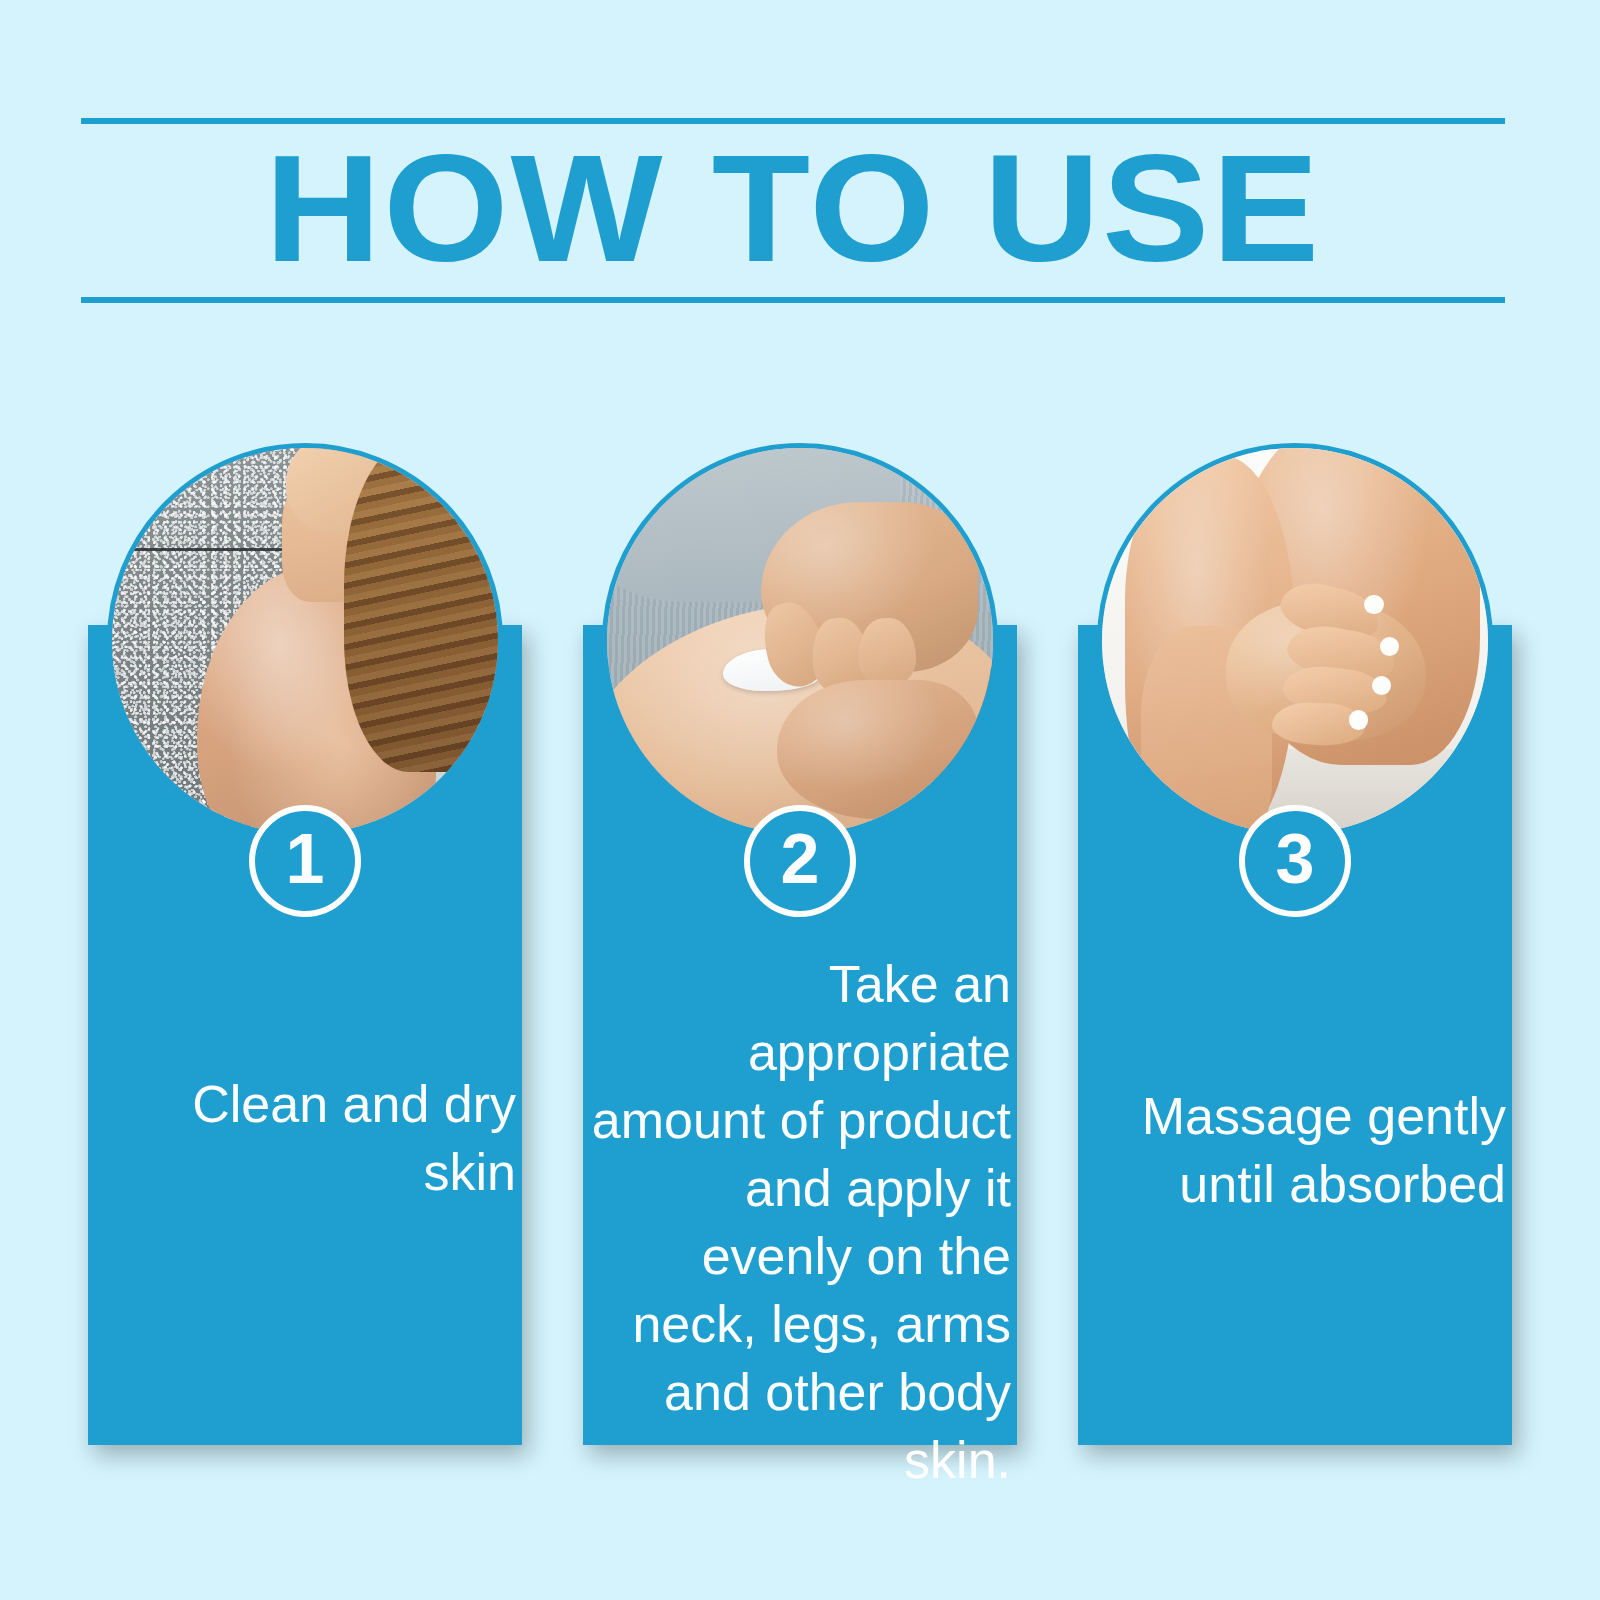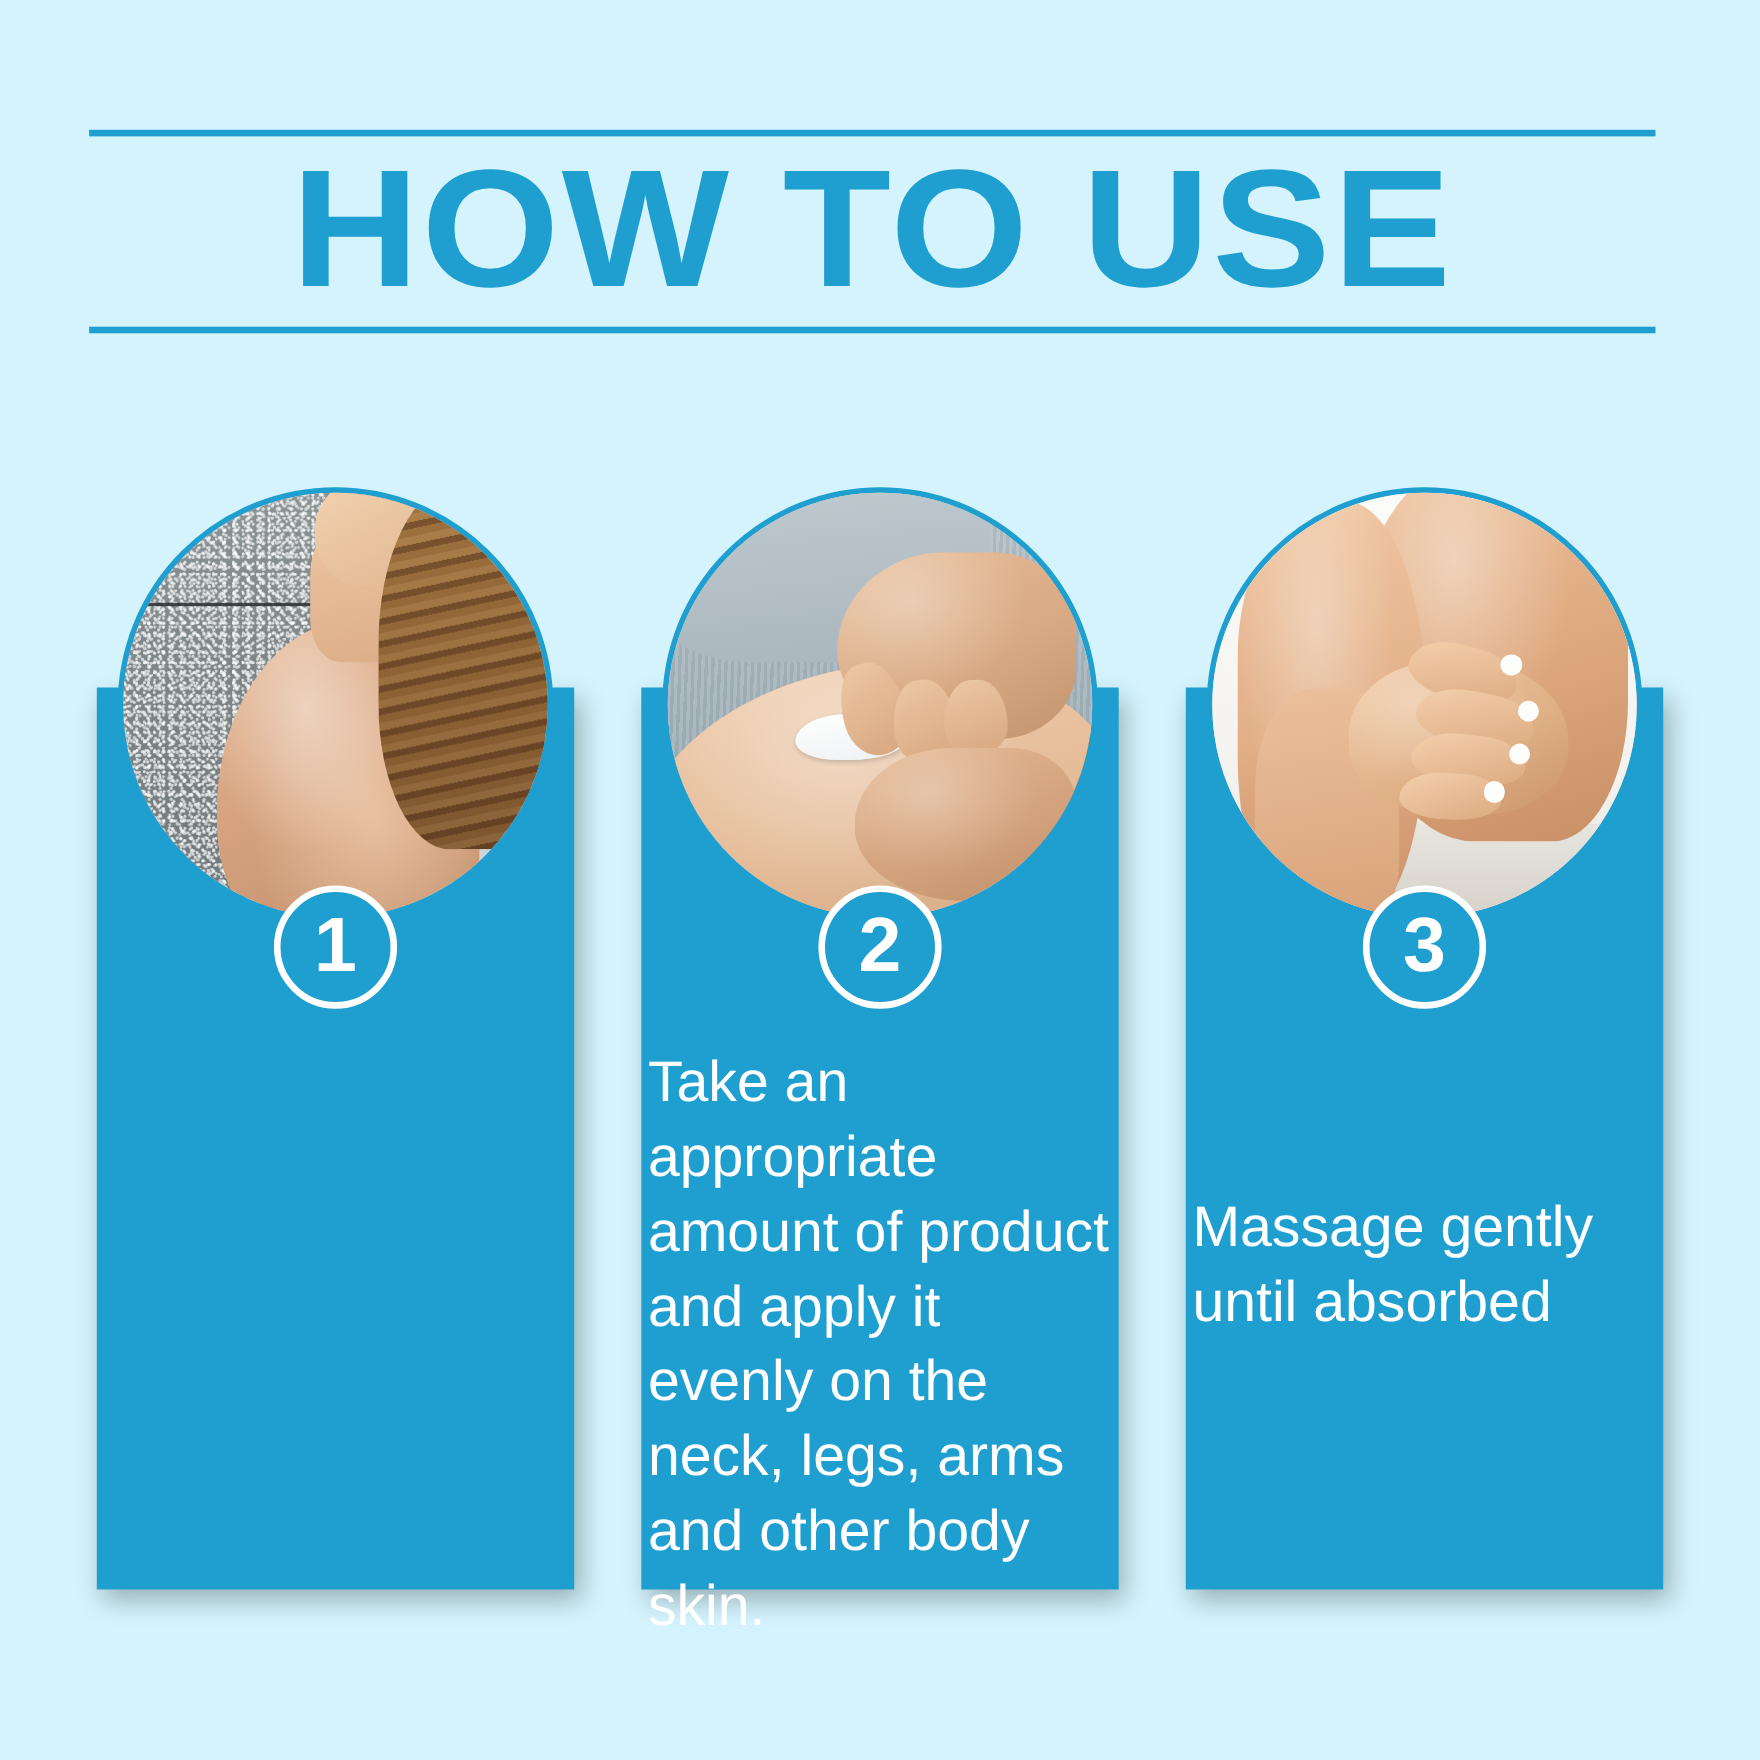--- a/index.html
+++ b/index.html
@@ -282,21 +282,21 @@
     font-weight:bold;
     transform:translateY(-2px);
   }
 
   
   .caption {
     position:absolute;
     left:0;
     width:434px;
     color:#ffffff;
-    text-align:left;
+    text-align:right;
     font-size:52px;
     line-height:68px;
     font-weight:normal;
     padding:0 6px;
     z-index:4;
   }
   #caption-1 { top:640px; }
   #caption-2 { top:520px; }
   #caption-3 { top:652px; }
 </style>
@@ -324,20 +324,21 @@
         <div class="ph1-neck"></div>
         <div class="ph1-face"></div>
         <div class="ph1-hair"></div>
       </div>
     </div>
 
     <div class="badge">
       <span class="badge-num">1</span>
     </div>
 
+    <div class="caption" id="caption-1">Clean and dry skin</div>
   </div>
 
   <div class="card" id="card-2">
     <div class="panel"></div>
 
     <div class="photo-ring">
       <div class="photo">
         <div class="ph2-bg"></div>
         <div class="ph2-cushion"></div>
         <div class="ph2-dark"></div>

